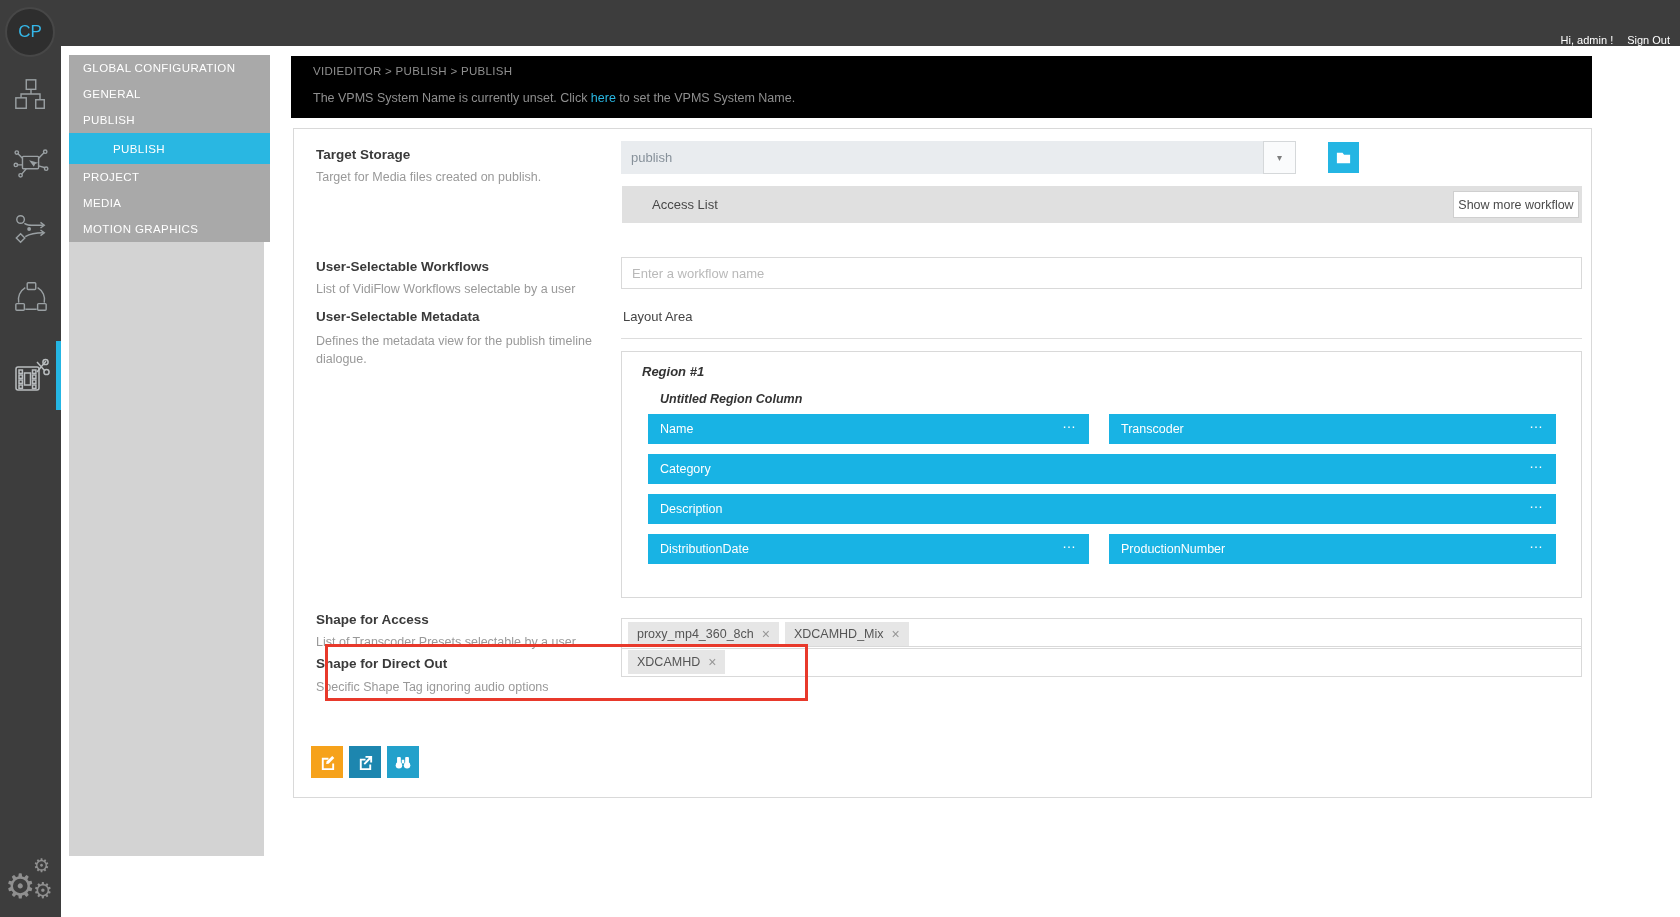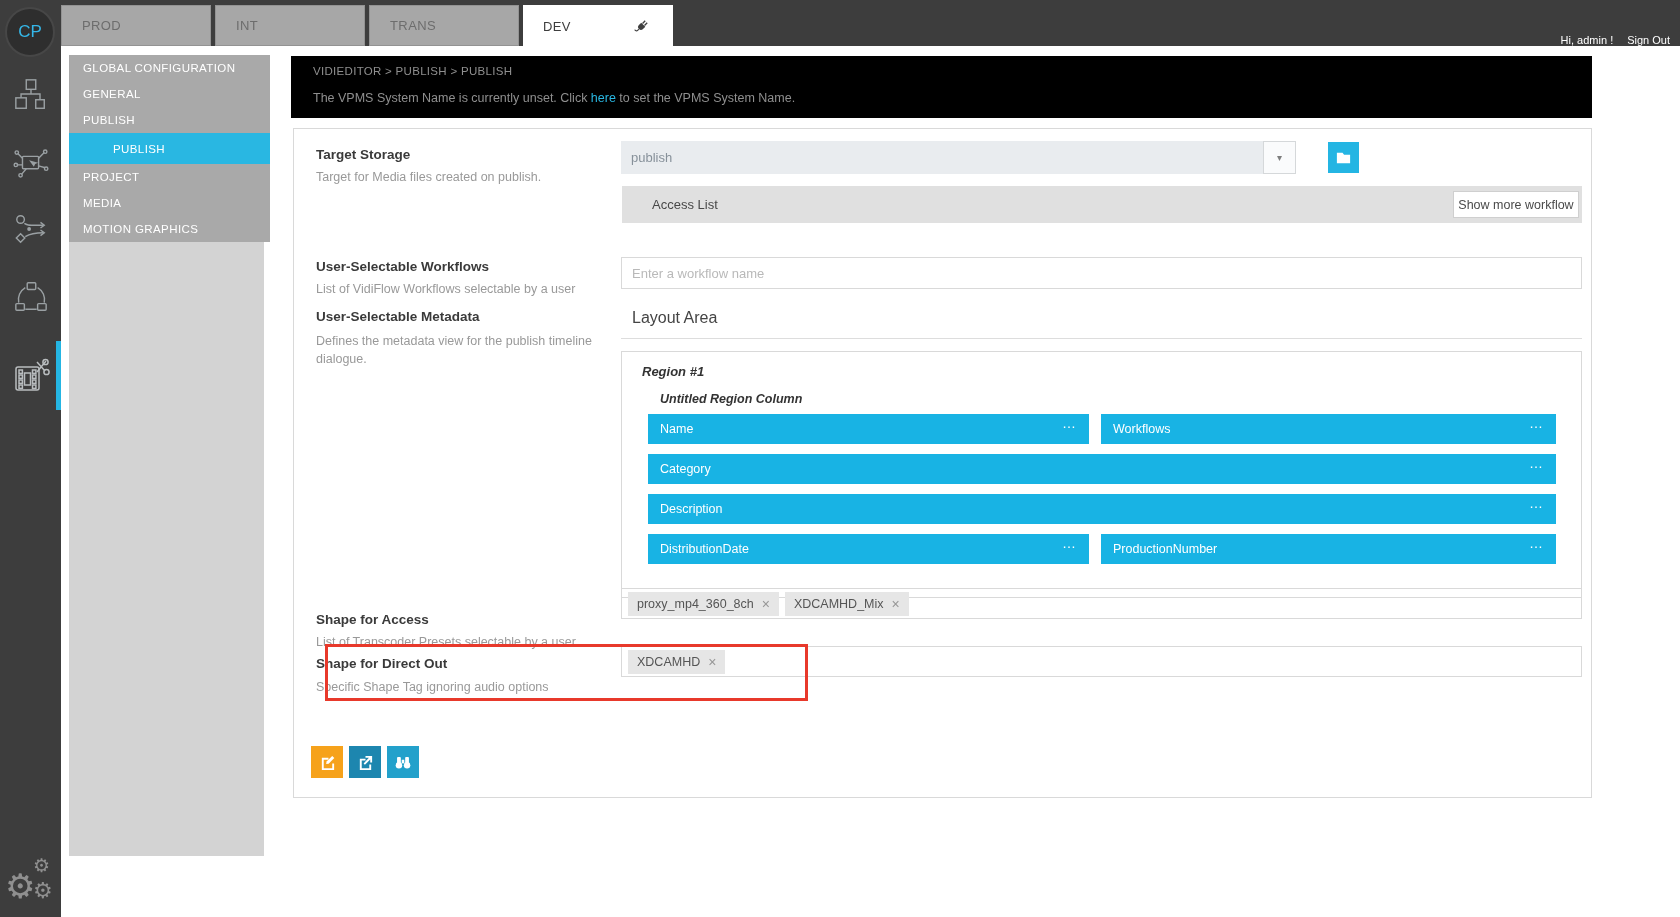--- a/index.html
+++ b/index.html
@@ -60,27 +60,27 @@
   .access-bar { position:absolute; left:328px; top:57px; width:960px; height:37px; background:#e0e0e0; }
   .access-lbl { position:absolute; left:30px; top:0; line-height:37px; font-size:13px; color:#484848; }
   .more-btn { position:absolute; left:1159px; top:62px; width:126px; height:27px; background:#fff;
               border:1px solid #cfcfcf; font-size:12.5px; color:#4a4a4a;
               display:flex; align-items:center; justify-content:center; cursor:pointer; }
 
   .wf-input { position:absolute; left:327px; top:128px; width:961px; height:32px; border:1px solid #d9d9d9;
               padding:0 10px; font-size:13px; color:#555; font-family:"Liberation Sans",sans-serif; outline:none; }
   .wf-input::placeholder { color:#b9b9b9; }
 
-  .layout-lbl { position:absolute; left:338px; top:180px; font-size:16px; color:#444; }
+  .layout-lbl { position:absolute; left:329px; top:180px; font-size:13px; color:#444; }
   .layout-hr { position:absolute; left:327px; top:209px; width:961px; height:1px; background:#ddd; }
   .layout-box { position:absolute; left:327px; top:222px; width:961px; height:247px; border:1px solid #d9d9d9; }
   .region-title { position:absolute; left:20px; top:12px; font-size:13px; font-weight:bold; font-style:italic; color:#333; }
   .region-col-title { position:absolute; left:38px; top:40px; font-size:12.5px; font-weight:bold; font-style:italic; color:#333; }
   .region-rows { position:absolute; left:26px; top:62px; width:908px; }
-  .region-row { display:flex; gap:12px; margin-bottom:10px; }
+  .region-row { display:flex; gap:20px; margin-bottom:10px; }
   .field-bar { position:relative; flex:1; height:30px; background:#18b3e4; cursor:grab; }
   .field-bar.first-half { flex:none; width:441px; }
   .fb-label { position:absolute; left:12px; top:0; line-height:30px; color:#fff; font-size:12.5px; }
   .fb-handle { position:absolute; right:12px; top:1px; color:#fff; font-size:14px; letter-spacing:1px; }
 
   .tag-input { position:absolute; left:327px; width:961px; height:31px; border:1px solid #d9d9d9;
                display:flex; align-items:center; gap:6px; padding-left:6px; }
   .chip { background:#e6e6e6; height:24px; display:flex; align-items:center; gap:8px;
           padding:0 9px; font-size:12.5px; color:#555; }
   .chip-x { color:#969696; font-size:14px; cursor:pointer; }
@@ -103,44 +103,20 @@
 
   <div class="topbar">
     <div class="topbar-user">
       <span>Hi, admin !</span>
       <span style="cursor:pointer;">Sign Out</span>
     </div>
   </div>
   <div class="logo-circle">
     <span>CP</span>
   </div>
-  <div class="tabs" id="tabs">
-      <div class="tab">
-        <span>PROD</span>
-      </div>
-      <div class="tab">
-        <span>INT</span>
-      </div>
-      <div class="tab">
-        <span>TRANS</span>
-      </div>
-      <div class="tab active">
-        <span>DEV</span>
-        <span class="plug">
-          <svg width="18" height="18" viewBox="0 0 20 20">
-            <g transform="rotate(45 10 10)" fill="#3f3f3f">
-              <path d="M6.8 8h6.4v3.6a3.2 3.2 0 0 1-6.4 0z"></path>
-              <rect x="7.7" y="3.4" width="1.5" height="4.2"></rect>
-              <rect x="10.8" y="3.4" width="1.5" height="4.2"></rect>
-              <path d="M10 15v1.8c0 1.6-1.6 2.3-2.8 1.7" stroke="#3f3f3f" fill="none" stroke-width="1.3"></path>
-            </g>
-          </svg>
-        </span>
-      </div>
-    </div>
 
   <div class="rail">
     <div class="rail-item" style="top:14px;">
       <span>
         <svg width="36" height="36" viewBox="0 0 38 38" fill="none" stroke="#9aa0a3" stroke-width="1.5">
           <rect x="14" y="3" width="10" height="10"></rect>
             <rect x="3" y="22" width="11" height="11"></rect>
           <rect x="24" y="24" width="9" height="9"></rect>
           <path d="M19 13 V18 M19 18 H8.5 V22 M19 18 H28.5 V24"></path>
         </svg>
@@ -258,21 +234,21 @@
     <div class="layout-box">
       <div class="region-title">Region #1</div>
       <div class="region-col-title">Untitled Region Column</div>
       <div class="region-rows" id="region-rows">
           <div class="region-row">
             <div class="field-bar first-half">
               <span class="fb-label">Name</span>
               <span class="fb-handle">…</span>
             </div>
             <div class="field-bar">
-              <span class="fb-label">Workflows</span>
+              <span class="fb-label">Transcoder</span>
               <span class="fb-handle">…</span>
             </div>
           </div>
           <div class="region-row">
             <div class="field-bar">
               <span class="fb-label">Category</span>
               <span class="fb-handle">…</span>
             </div>
           </div>
           <div class="region-row">
@@ -289,21 +265,21 @@
             <div class="field-bar">
               <span class="fb-label">ProductionNumber</span>
               <span class="fb-handle">…</span>
             </div>
           </div>
         </div>
     </div>
 
     <div class="lbl" style="top:483px;">Shape for Access</div>
     <div class="desc" style="top:506px;">List of Transcoder Presets selectable by a user</div>
-    <div class="tag-input" style="top:459px;" id="publish-tags">
+    <div class="tag-input" style="top:489px;" id="publish-tags">
         <span class="chip">
           <span>proxy_mp4_360_8ch</span>
           <span class="chip-x">×</span>
         </span>
         <span class="chip">
           <span>XDCAMHD_Mix</span>
           <span class="chip-x">×</span>
         </span>
       </div>
 

